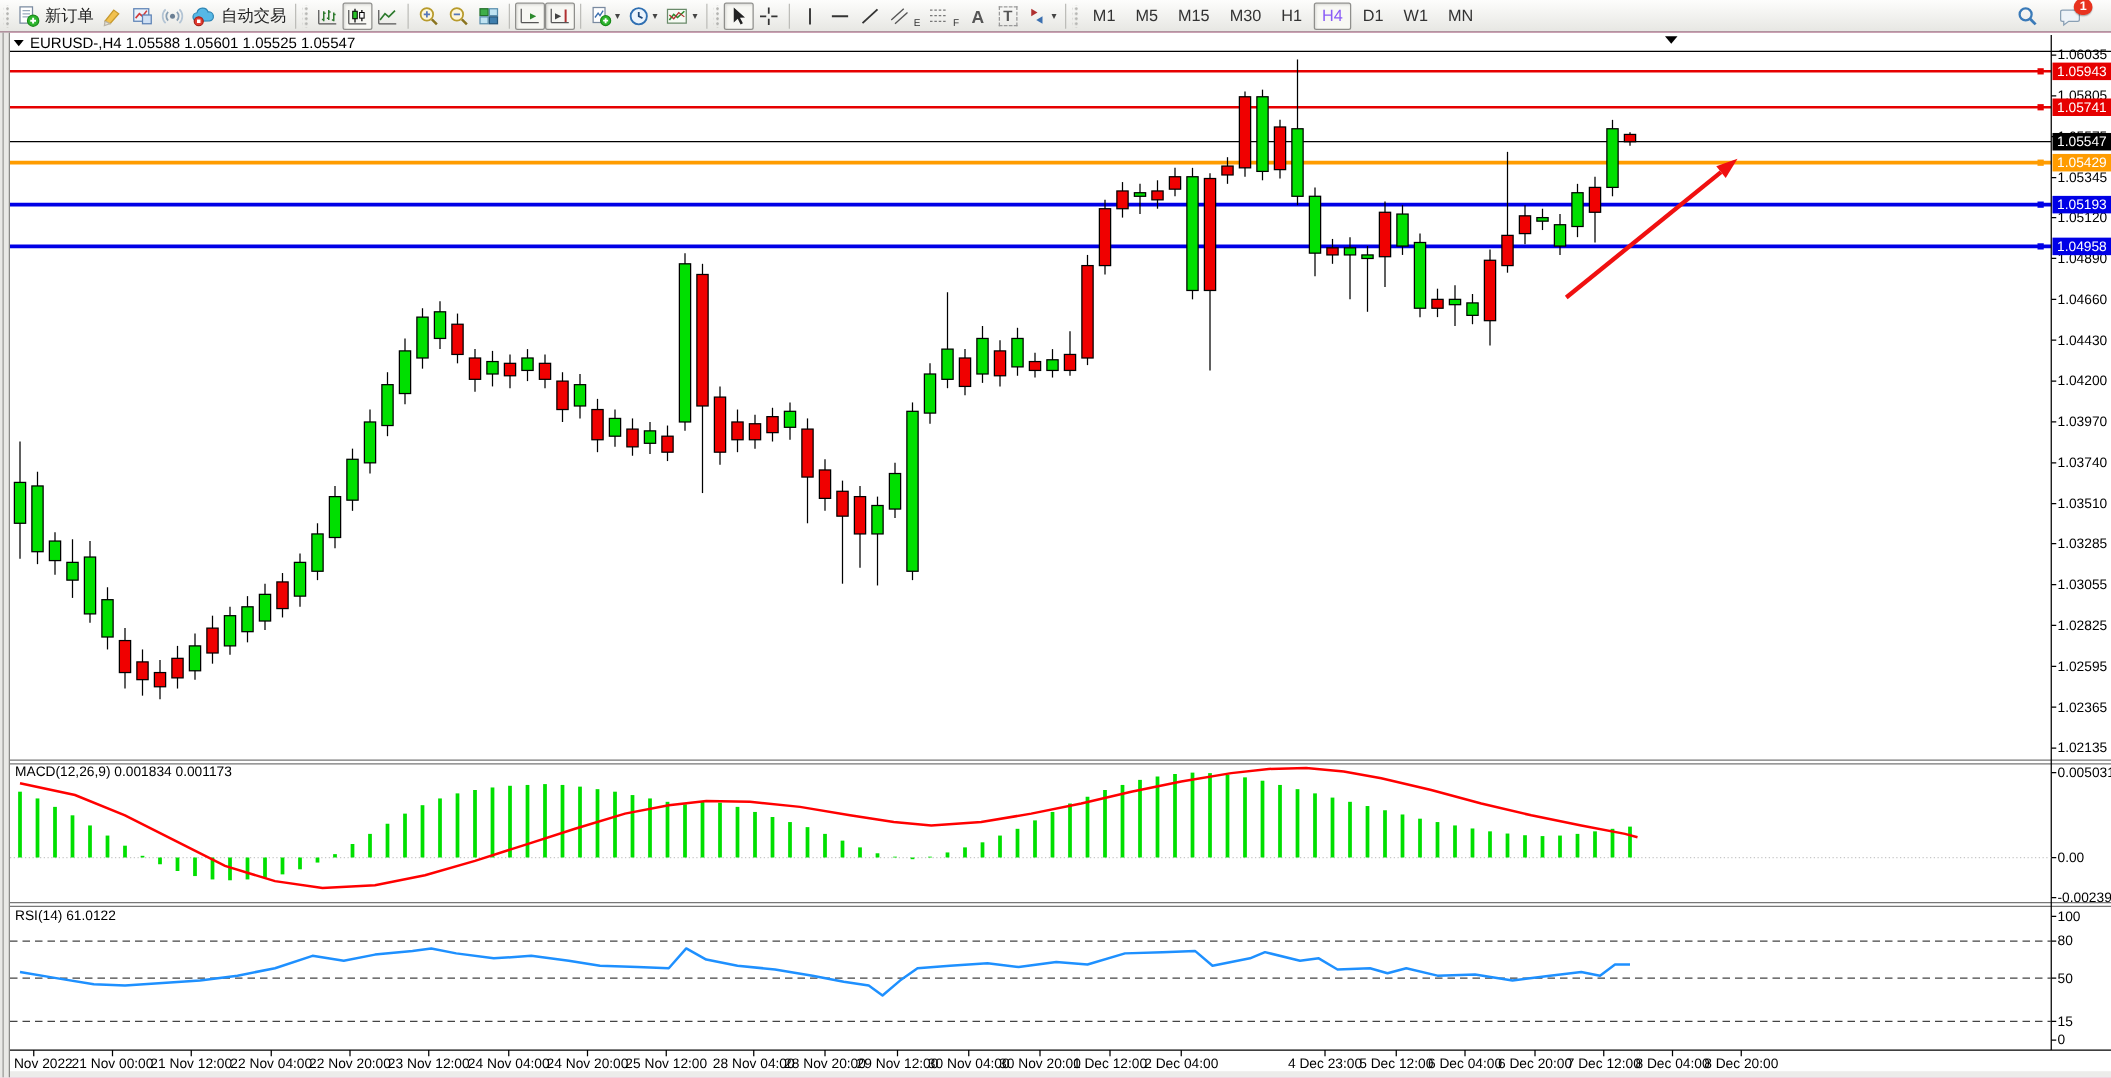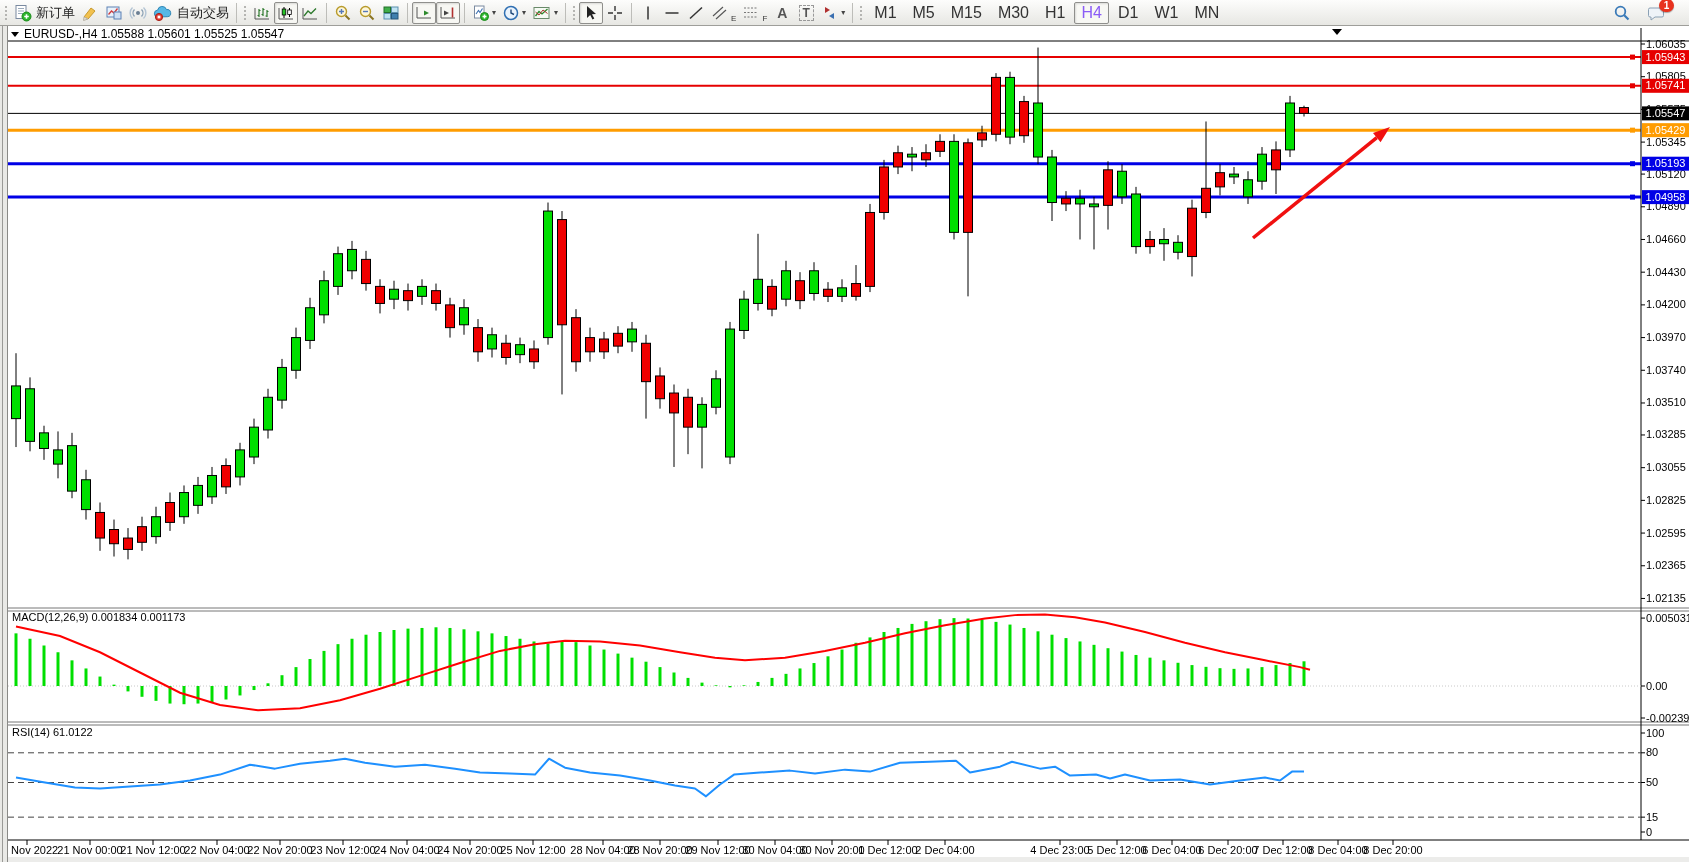--- a/index.html
+++ b/index.html
@@ -12,21 +12,21 @@
   .grip{width:5px;height:18px;margin:0 3px 0 1px;
     background-image:radial-gradient(circle,#b5b5b2 1px,transparent 1.2px);
     background-size:4px 4px;background-position:1px 1px;}
   .tsep{width:1px;height:20px;background:#bdbdb9;margin:0 4px;flex:none;}
   .tbtn{height:22px;min-width:24px;padding:0 2px;display:flex;align-items:center;justify-content:center;
     border:1px solid transparent;border-radius:2px;flex:none;box-sizing:border-box;}
   .tbtn.pressed{background:#f7f7f3;border-color:#8f8f8c;box-shadow:inset 1px 1px 2px rgba(0,0,0,.12);}
   .tbtn .cap{font-size:13px;color:#222;margin-left:4px;white-space:nowrap;}
   .caret{font-size:8px;color:#444;margin-left:2px;}
   .ti{display:block;}
-  .tf-btn{height:20px;padding:0 6px;margin:12px 1px;font-size:16px;color:#333;display:flex;align-items:center;
+  .tf-btn{height:20px;padding:0 6px;margin:12px 1px;font-size:13px;color:#333;display:flex;align-items:center;
     border:1px solid transparent;border-radius:2px;flex:none;}
   .tf-btn.active{background:#f8f8f4;border-color:#8f8f8c;box-shadow:inset 1px 1px 2px rgba(0,0,0,.12);color:#8b5cf6;}
   .tb-right{margin-left:auto;display:flex;align-items:center;}
   .chat-wrap{position:relative;margin-left:10px;margin-right:14px;}
   .chat-badge{position:absolute;top:-4px;right:-6px;background:#e8321e;color:#fff;font-size:10px;font-weight:bold;
     border-radius:8px;min-width:13px;height:13px;line-height:13px;text-align:center;padding:0 1px;
     box-shadow:0 1px 1px rgba(0,0,0,.3);}
   
   .left-splitter{position:absolute;left:0;top:26px;width:7px;height:836px;background:#e9e9e6;z-index:4;
     border-right:1px solid #8a8a87;}

